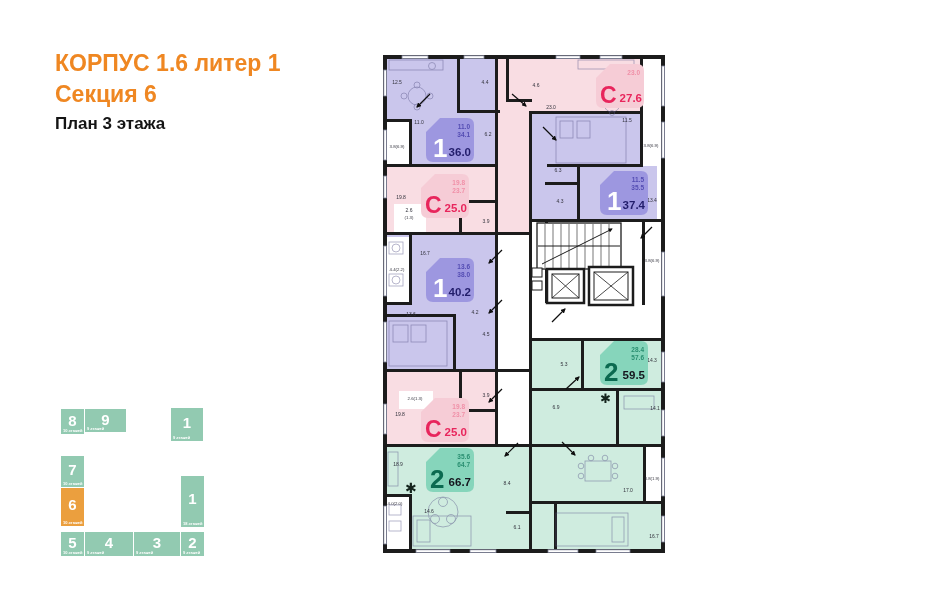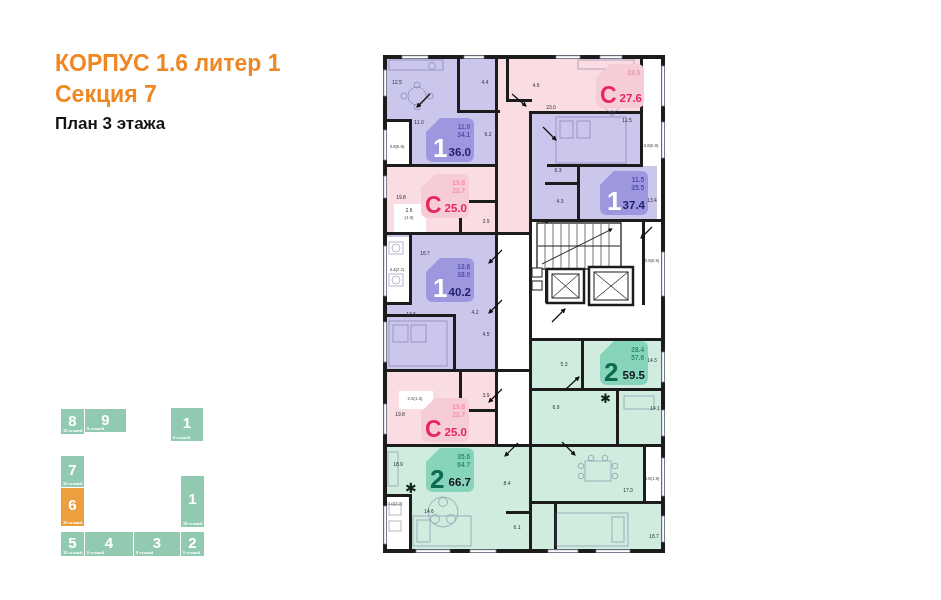--- a/index.html
+++ b/index.html
@@ -32,21 +32,21 @@
   .arr{stroke:#0f0f0f;stroke-width:1.2;fill:none;}
   .step{stroke:#1c1c1c;stroke-width:.6;}
 </style>
 </head>
 <body>
 
 <div class="page">
 
   <div class="hdr">
     <div class="t1">КОРПУС 1.6 литер 1</div>
-    <div class="t2">Секция 7</div>
+    <div class="t2">Секция 6</div>
     <div class="t3">План 3 этажа</div>
   </div>
 
   <div>
     <div class="tile" style="left:61px;top:409px;width:23px;height:25px;">
         <span class="num">8</span>
         <span class="floors">10 этажей</span>
       </div>
     <div class="tile" style="left:85px;top:409px;width:41px;height:23px;">
         <span class="num">9</span>

